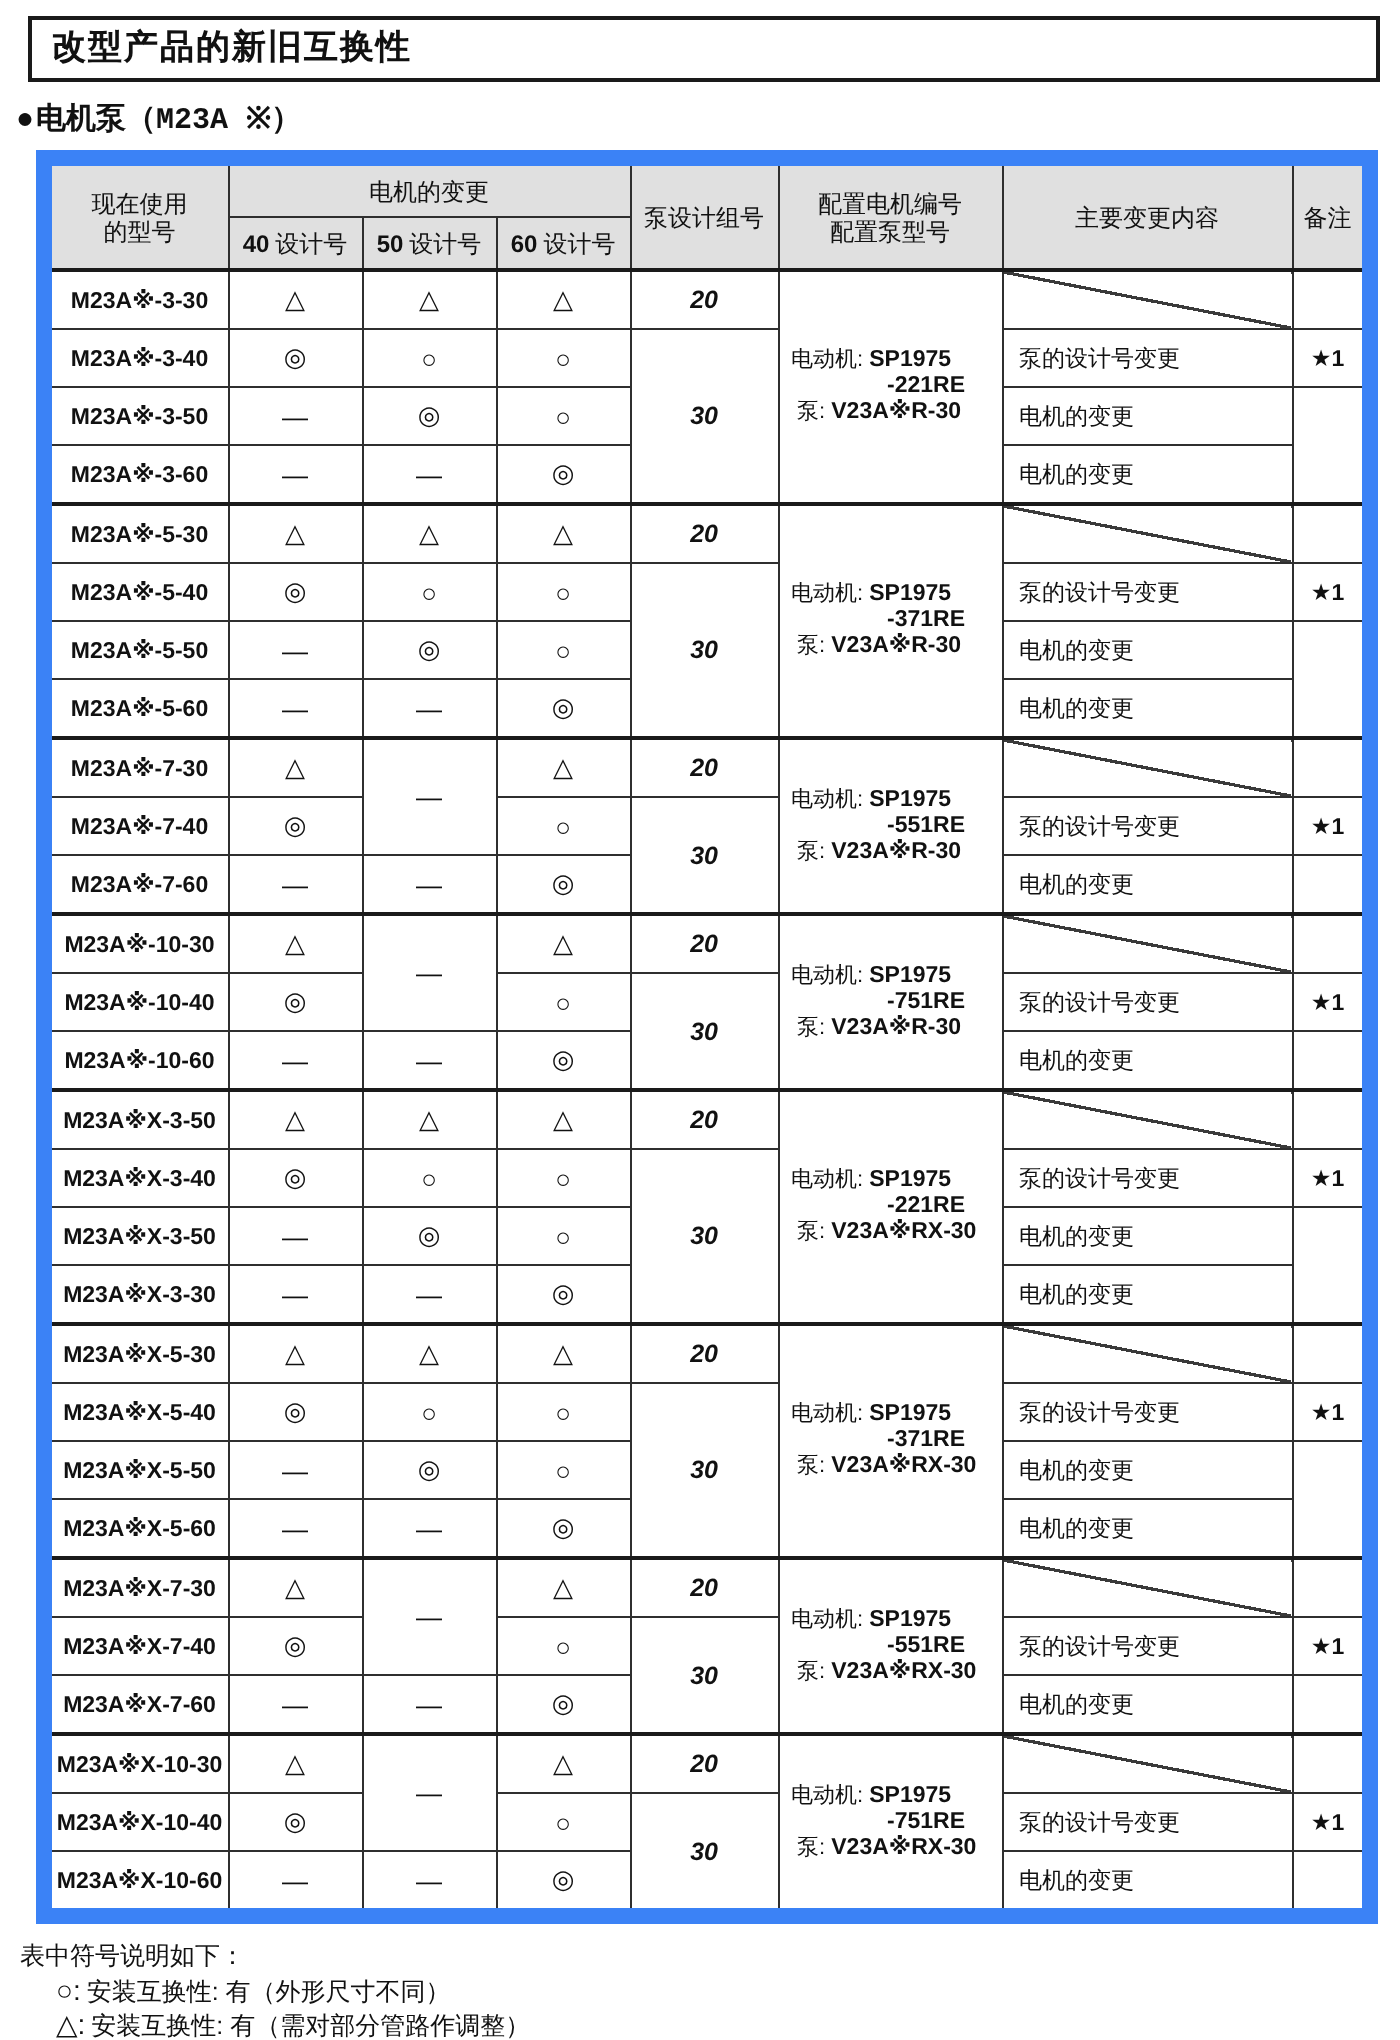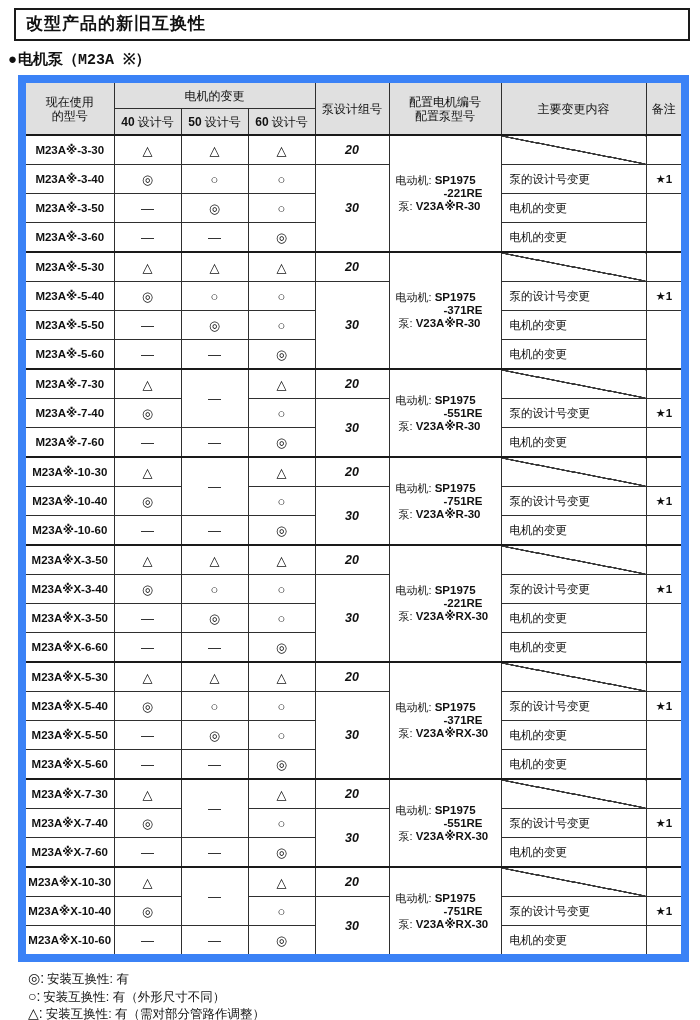--- a/index.html
+++ b/index.html
@@ -250,21 +250,21 @@
       </tr>
       <tr>
         <td class="model">M23A※X-3-50</td>
         <td class="sym">—</td>
         <td class="sym">◎</td>
         <td class="sym">○</td>
         <td class="change">电机的变更</td>
         <td class="remark" rowspan="2"></td>
       </tr>
       <tr>
-        <td class="model">M23A※X-6-60</td>
+        <td class="model">M23A※X-3-30</td>
         <td class="sym">—</td>
         <td class="sym">—</td>
         <td class="sym">◎</td>
         <td class="change">电机的变更</td>
       </tr>
       <tr>
         <td class="model btop">M23A※X-5-30</td>
         <td class="sym btop">△</td>
         <td class="sym btop">△</td>
         <td class="sym btop">△</td>
@@ -358,17 +358,17 @@
         <td class="sym">—</td>
         <td class="sym">—</td>
         <td class="sym">◎</td>
         <td class="change">电机的变更</td>
         <td class="remark"></td>
       </tr>
     </tbody>
 </table>
 
 <div class="legend">
-  <div class="legend-item"><span class="lsym">◎:</span><span>安装互换性: 有</span></div>
+  <div>表中符号说明如下：</div>
   <div class="legend-item"><span class="lsym">○:</span><span>安装互换性: 有（外形尺寸不同）</span></div>
   <div class="legend-item"><span class="lsym">△:</span><span>安装互换性: 有（需对部分管路作调整）</span></div>
 
 </div>
 
 </body></html>

